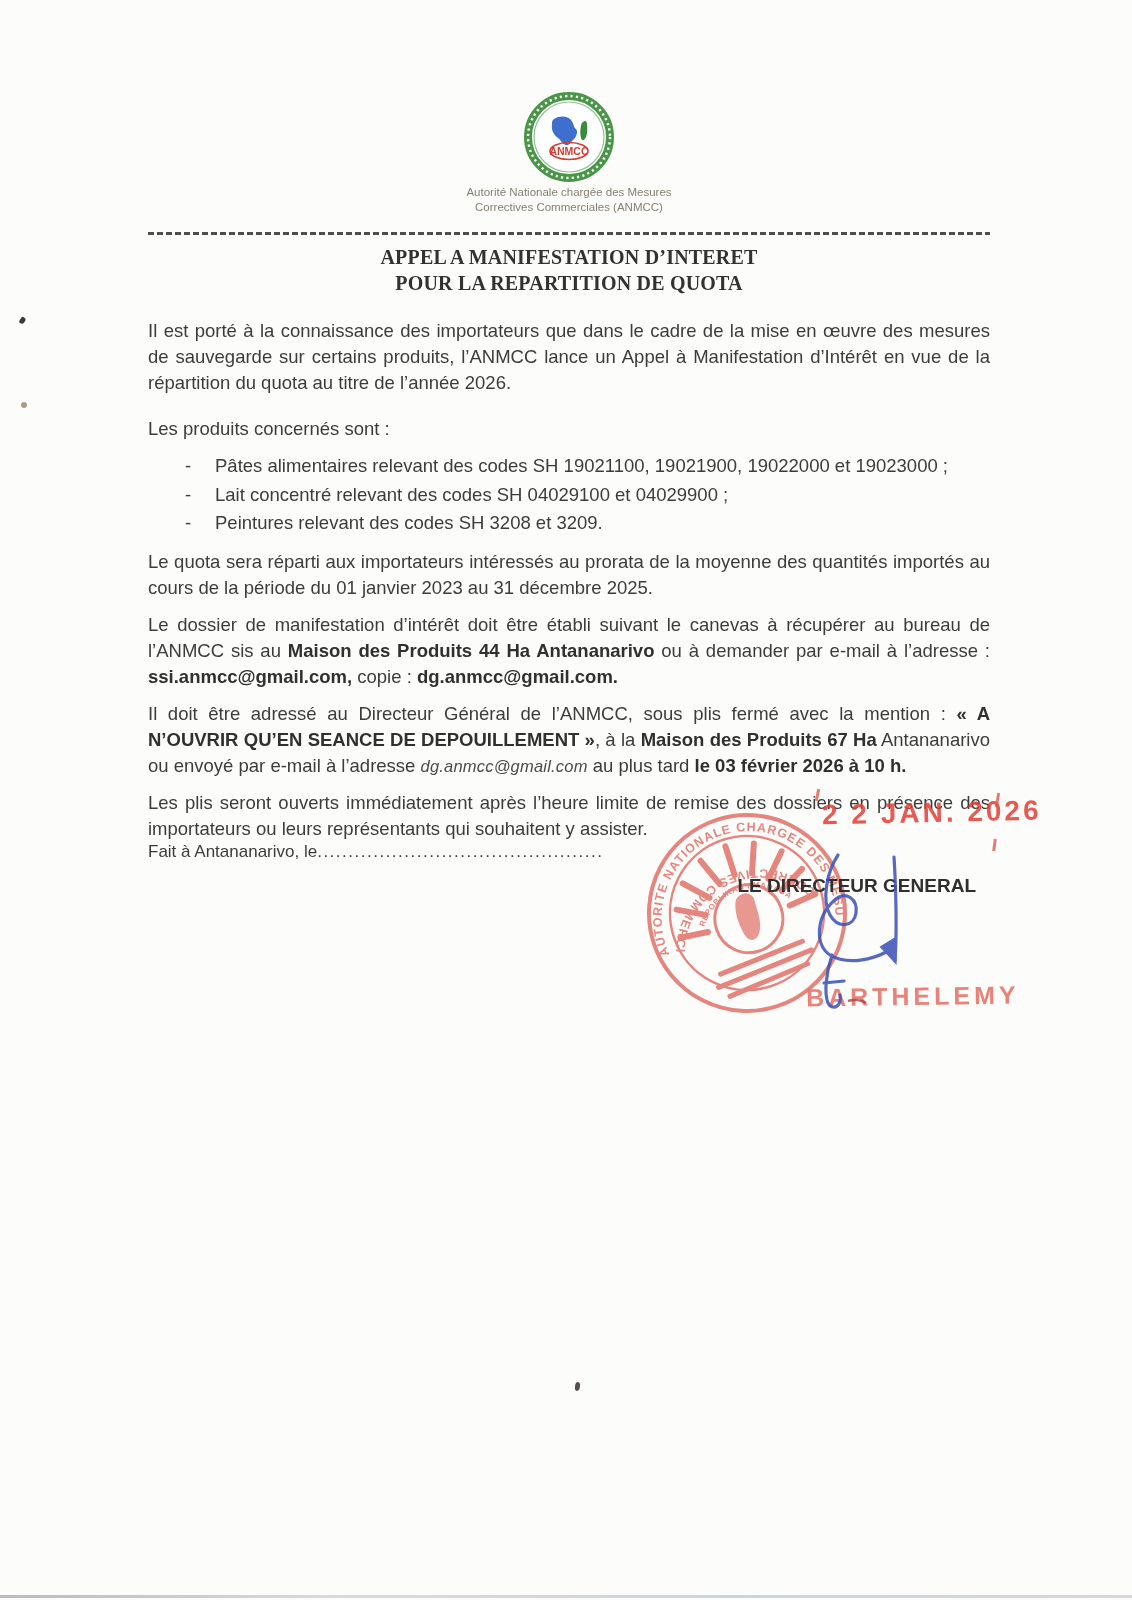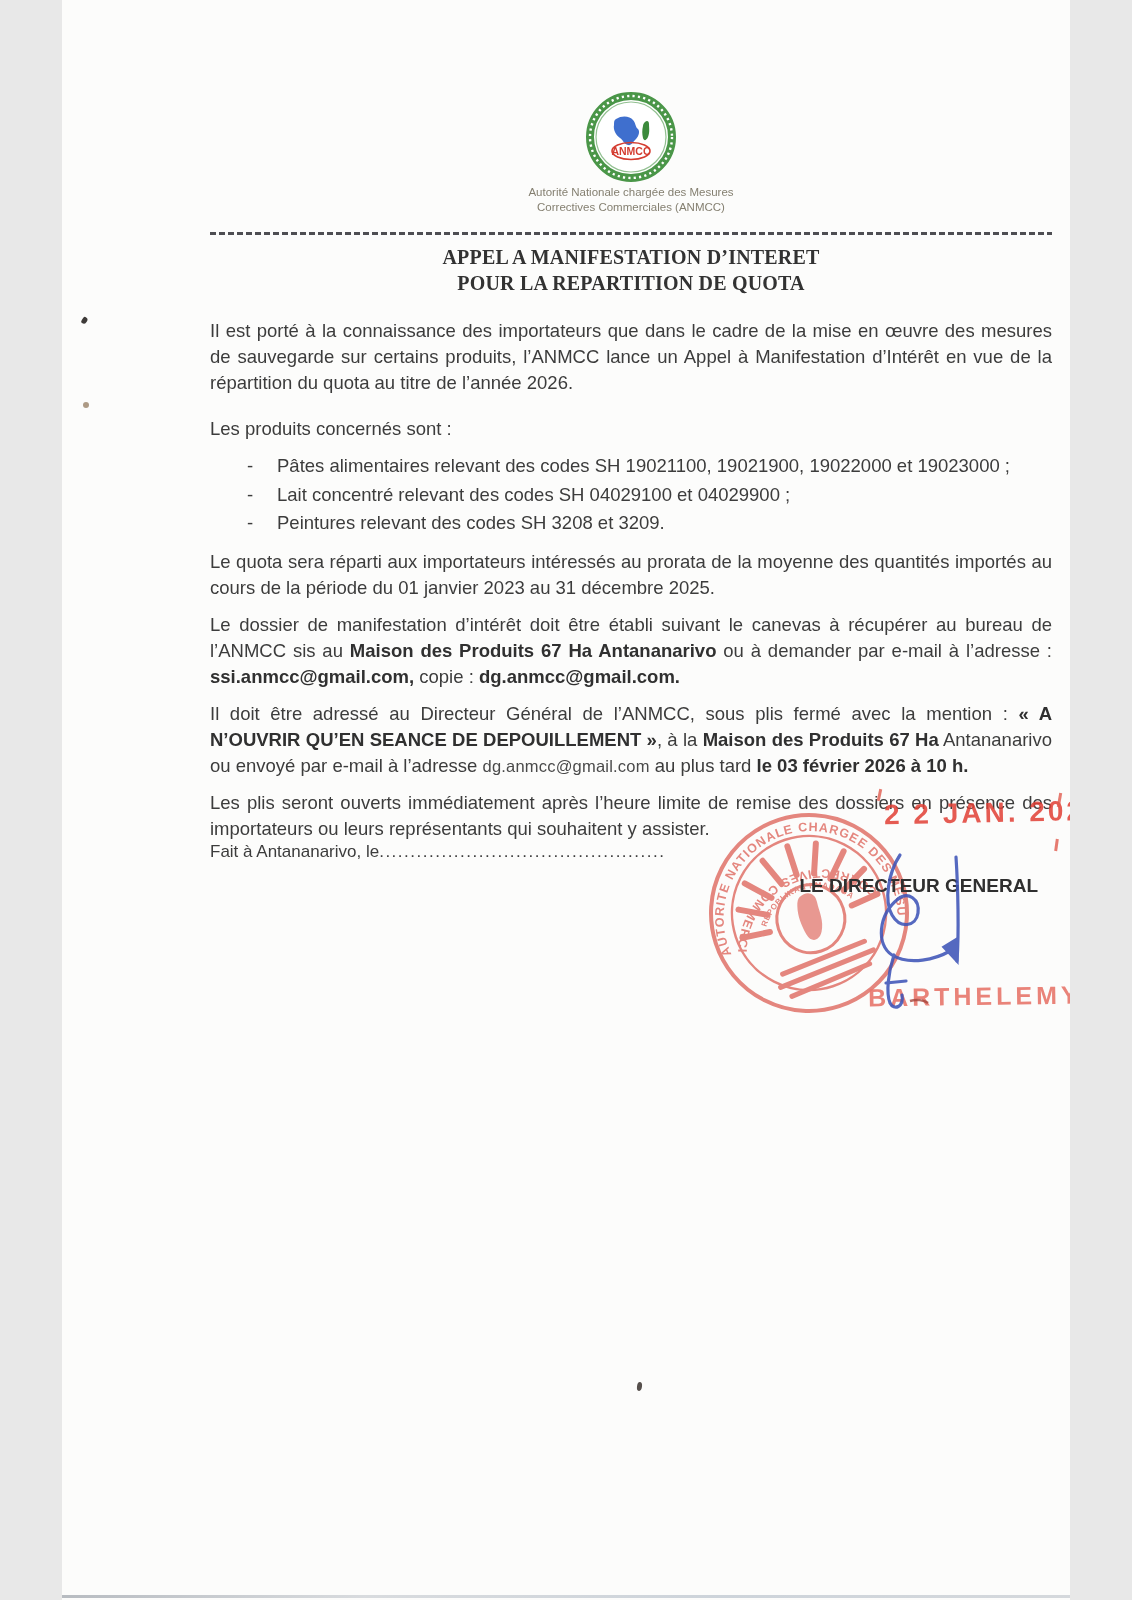--- a/index.html
+++ b/index.html
@@ -1,18 +1,18 @@
 <!DOCTYPE html>
 <html><head>
 <meta charset="utf-8">
 <style>
   html,body{margin:0;padding:0;background:#e8e8e8;}
   .page{
     position:relative;
-    width:1008px;height:1600px;
+    width:1132px;height:1600px;
     margin:0 auto;
     background:#fcfcfb;
     overflow:hidden;
     font-family:"Liberation Sans", sans-serif;
     color:#3c3c3c;
   }
   .content{position:absolute;left:148px;width:842px;top:0;}
   
   .logo-wrap{margin-top:92px;display:flex;justify-content:center;}
   .org-name{margin-top:3px;text-align:center;font-size:11.5px;line-height:15px;color:#847f70;}
@@ -22,21 +22,21 @@
   
   .title{margin-top:9px;text-align:center;font-weight:bold;font-size:20px;line-height:26px;color:#323232;letter-spacing:.2px;font-family:Liberation Serif, serif;}
   
   .para{margin-top:11px;font-size:18.5px;line-height:26px;text-align:justify;}
   .para.first{margin-top:22px;}
   .intro{margin-top:20px;font-size:18.5px;line-height:26px;}
   .bullets{margin-top:10px;}
   .bullet-row{display:flex;font-size:18.5px;line-height:28.5px;}
   .bullet-row .dash{width:30px;padding-left:37px;flex:none;}
   .b{font-weight:bold;color:#303030;}
-  .sm{font-size:16.5px;letter-spacing:.2px;color:#4a4a4a;}
+  .sm{font-size:16.5px;letter-spacing:.2px;color:#4a4a4a;font-style:italic;}
   
   .fait-line{font-size:17px;text-align:left;position:relative;z-index:1;}
   .fait-line .dots{letter-spacing:1.5px;}
   .director{margin-top:13px;font-size:19px;font-weight:bold;text-align:right;padding-right:14px;color:#2f2f2f;position:relative;z-index:3;}
   
   .date-stamp{
     position:absolute;left:822px;top:797px;z-index:4;
     color:#e23f35;font-size:28px;font-weight:bold;letter-spacing:3px;
     transform:rotate(-1.2deg);opacity:.85;white-space:nowrap;
   }
@@ -102,21 +102,21 @@
         <span class="dash">-</span>
         <span>Lait concentré relevant des codes SH 04029100 et 04029900 ;</span>
       </div>
       <div class="bullet-row">
         <span class="dash">-</span>
         <span>Peintures relevant des codes SH 3208 et 3209.</span>
       </div>
     </div>
 
     <div class="para"><span>Le quota sera réparti aux importateurs intéressés au prorata de la moyenne des quantités importés au cours de la période du 01 janvier 2023 au 31 décembre 2025.</span></div>
-    <div class="para"><span>Le dossier de manifestation d’intérêt doit être établi suivant le canevas à récupérer au bureau de l’ANMCC sis au </span><span class="b">Maison des Produits 67 Ha Antananarivo</span><span> ou à demander par e-mail à l’adresse : </span><span class="b">ssi.anmcc@gmail.com,</span><span> copie : </span><span class="b">dg.anmcc@gmail.com.</span></div>
+    <div class="para"><span>Le dossier de manifestation d’intérêt doit être établi suivant le canevas à récupérer au bureau de l’ANMCC sis au </span><span class="b">Maison des Produits 44 Ha Antananarivo</span><span> ou à demander par e-mail à l’adresse : </span><span class="b">ssi.anmcc@gmail.com,</span><span> copie : </span><span class="b">dg.anmcc@gmail.com.</span></div>
     <div class="para"><span>Il doit être adressé au Directeur Général de l’ANMCC, sous plis fermé avec la mention : </span><span class="b">« A N’OUVRIR QU’EN SEANCE DE DEPOUILLEMENT »</span><span>, à la </span><span class="b">Maison des Produits 67 Ha</span><span> Antananarivo ou envoyé par e-mail à l’adresse </span><span class="sm">dg.anmcc@gmail.com</span><span> au plus tard </span><span class="b">le 03 février 2026 à 10 h.</span></div>
     <div class="para"><span>Les plis seront ouverts immédiatement après l’heure limite de remise des dossiers en présence des importateurs ou leurs représentants qui souhaitent y assister.</span></div>
 
     <div class="fait-line">
       <span>Fait à Antananarivo, le</span><span class="dots">..............................................</span>
     </div>
 
     <div class="director">LE DIRECTEUR GENERAL</div>
   </div>
 

